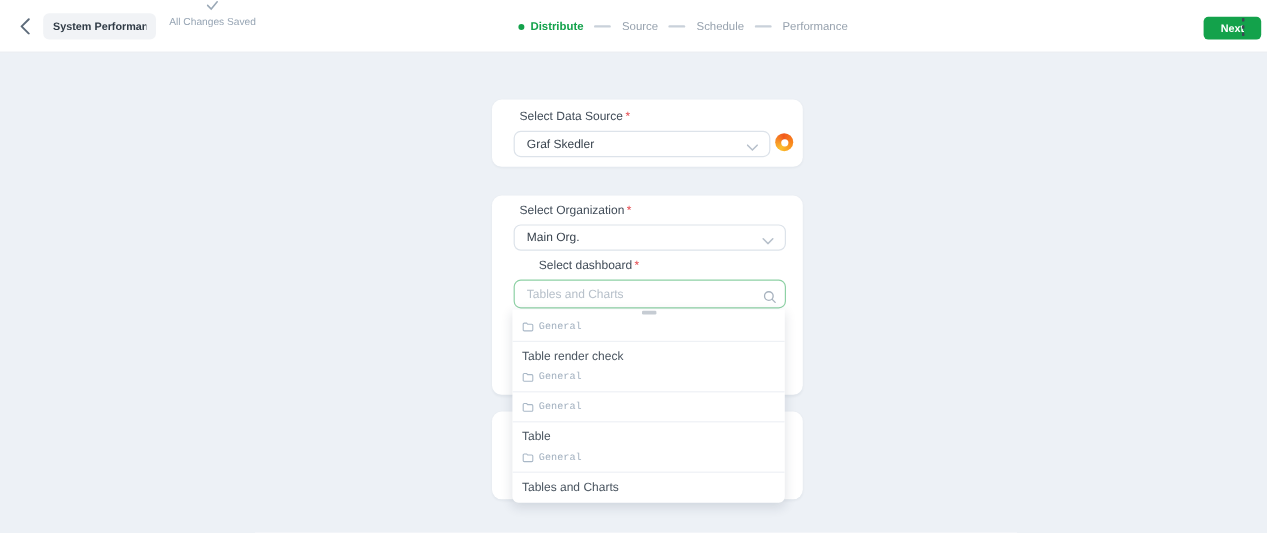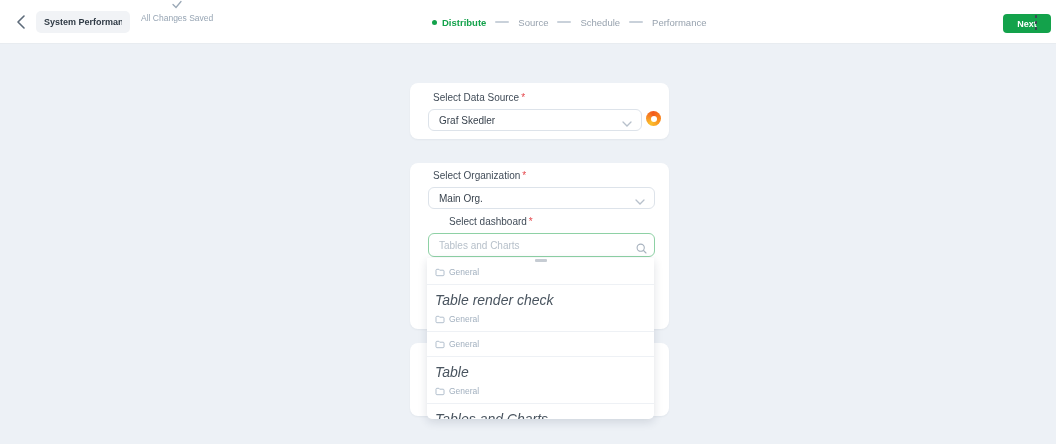--- a/index.html
+++ b/index.html
@@ -41,22 +41,22 @@
   .search-input-wrap { position:absolute; left:18px; top:70px; width:227px; height:24px; }
   .search-input { width:100%; height:100%; border:1px solid #8ed1a5; border-radius:6px; padding:0 24px 0 10px; font-family:"Liberation Sans",sans-serif; font-size:10px; color:#39434e; outline:none; }
   .search-input::placeholder { color:#b7c0ca; }
   .search-icon { position:absolute; right:8px; top:7px; }
 
   
   .dropdown { position:absolute; left:427px; top:258px; width:227px; height:161px; background:#fff; border-radius:0 0 5px 5px; box-shadow:0 3px 10px rgba(30,45,70,0.14); z-index:20; overflow:hidden; }
   .dd-remnant { position:absolute; left:50%; top:1px; margin-left:-6px; width:12px; height:3px; background:#c6ccd3; border-radius:1px; }
   .dd-partial { padding:9px 0 7px 8px; }
   .dd-item { padding:7px 0 7px 8px; border-top:1px solid #eef1f5; cursor:pointer; }
-  .dd-title { font-size:14px; color:#49545f; margin-bottom:6px;font-style:italic; }
-  .dd-folder { display:flex; align-items:center; gap:4px; font-size:8.5px; color:#a2b0bf; }
+  .dd-title { font-size:10px; color:#49545f; margin-bottom:6px; }
+  .dd-folder { display:flex; align-items:center; gap:4px; font-size:8.5px; color:#a2b0bf;font-family:Liberation Mono, monospace; }
 </style>
 </head>
 <body>
 
 <div class="canvas">
 
   <div class="topbar">
     <div class="back-btn">
       <svg width="9" height="14" viewBox="0 0 9 14">
           <path d="M8 1L2 7l6 6" stroke="#5d6b7a" stroke-width="1.6" fill="none" stroke-linecap="round" stroke-linejoin="round"></path>

